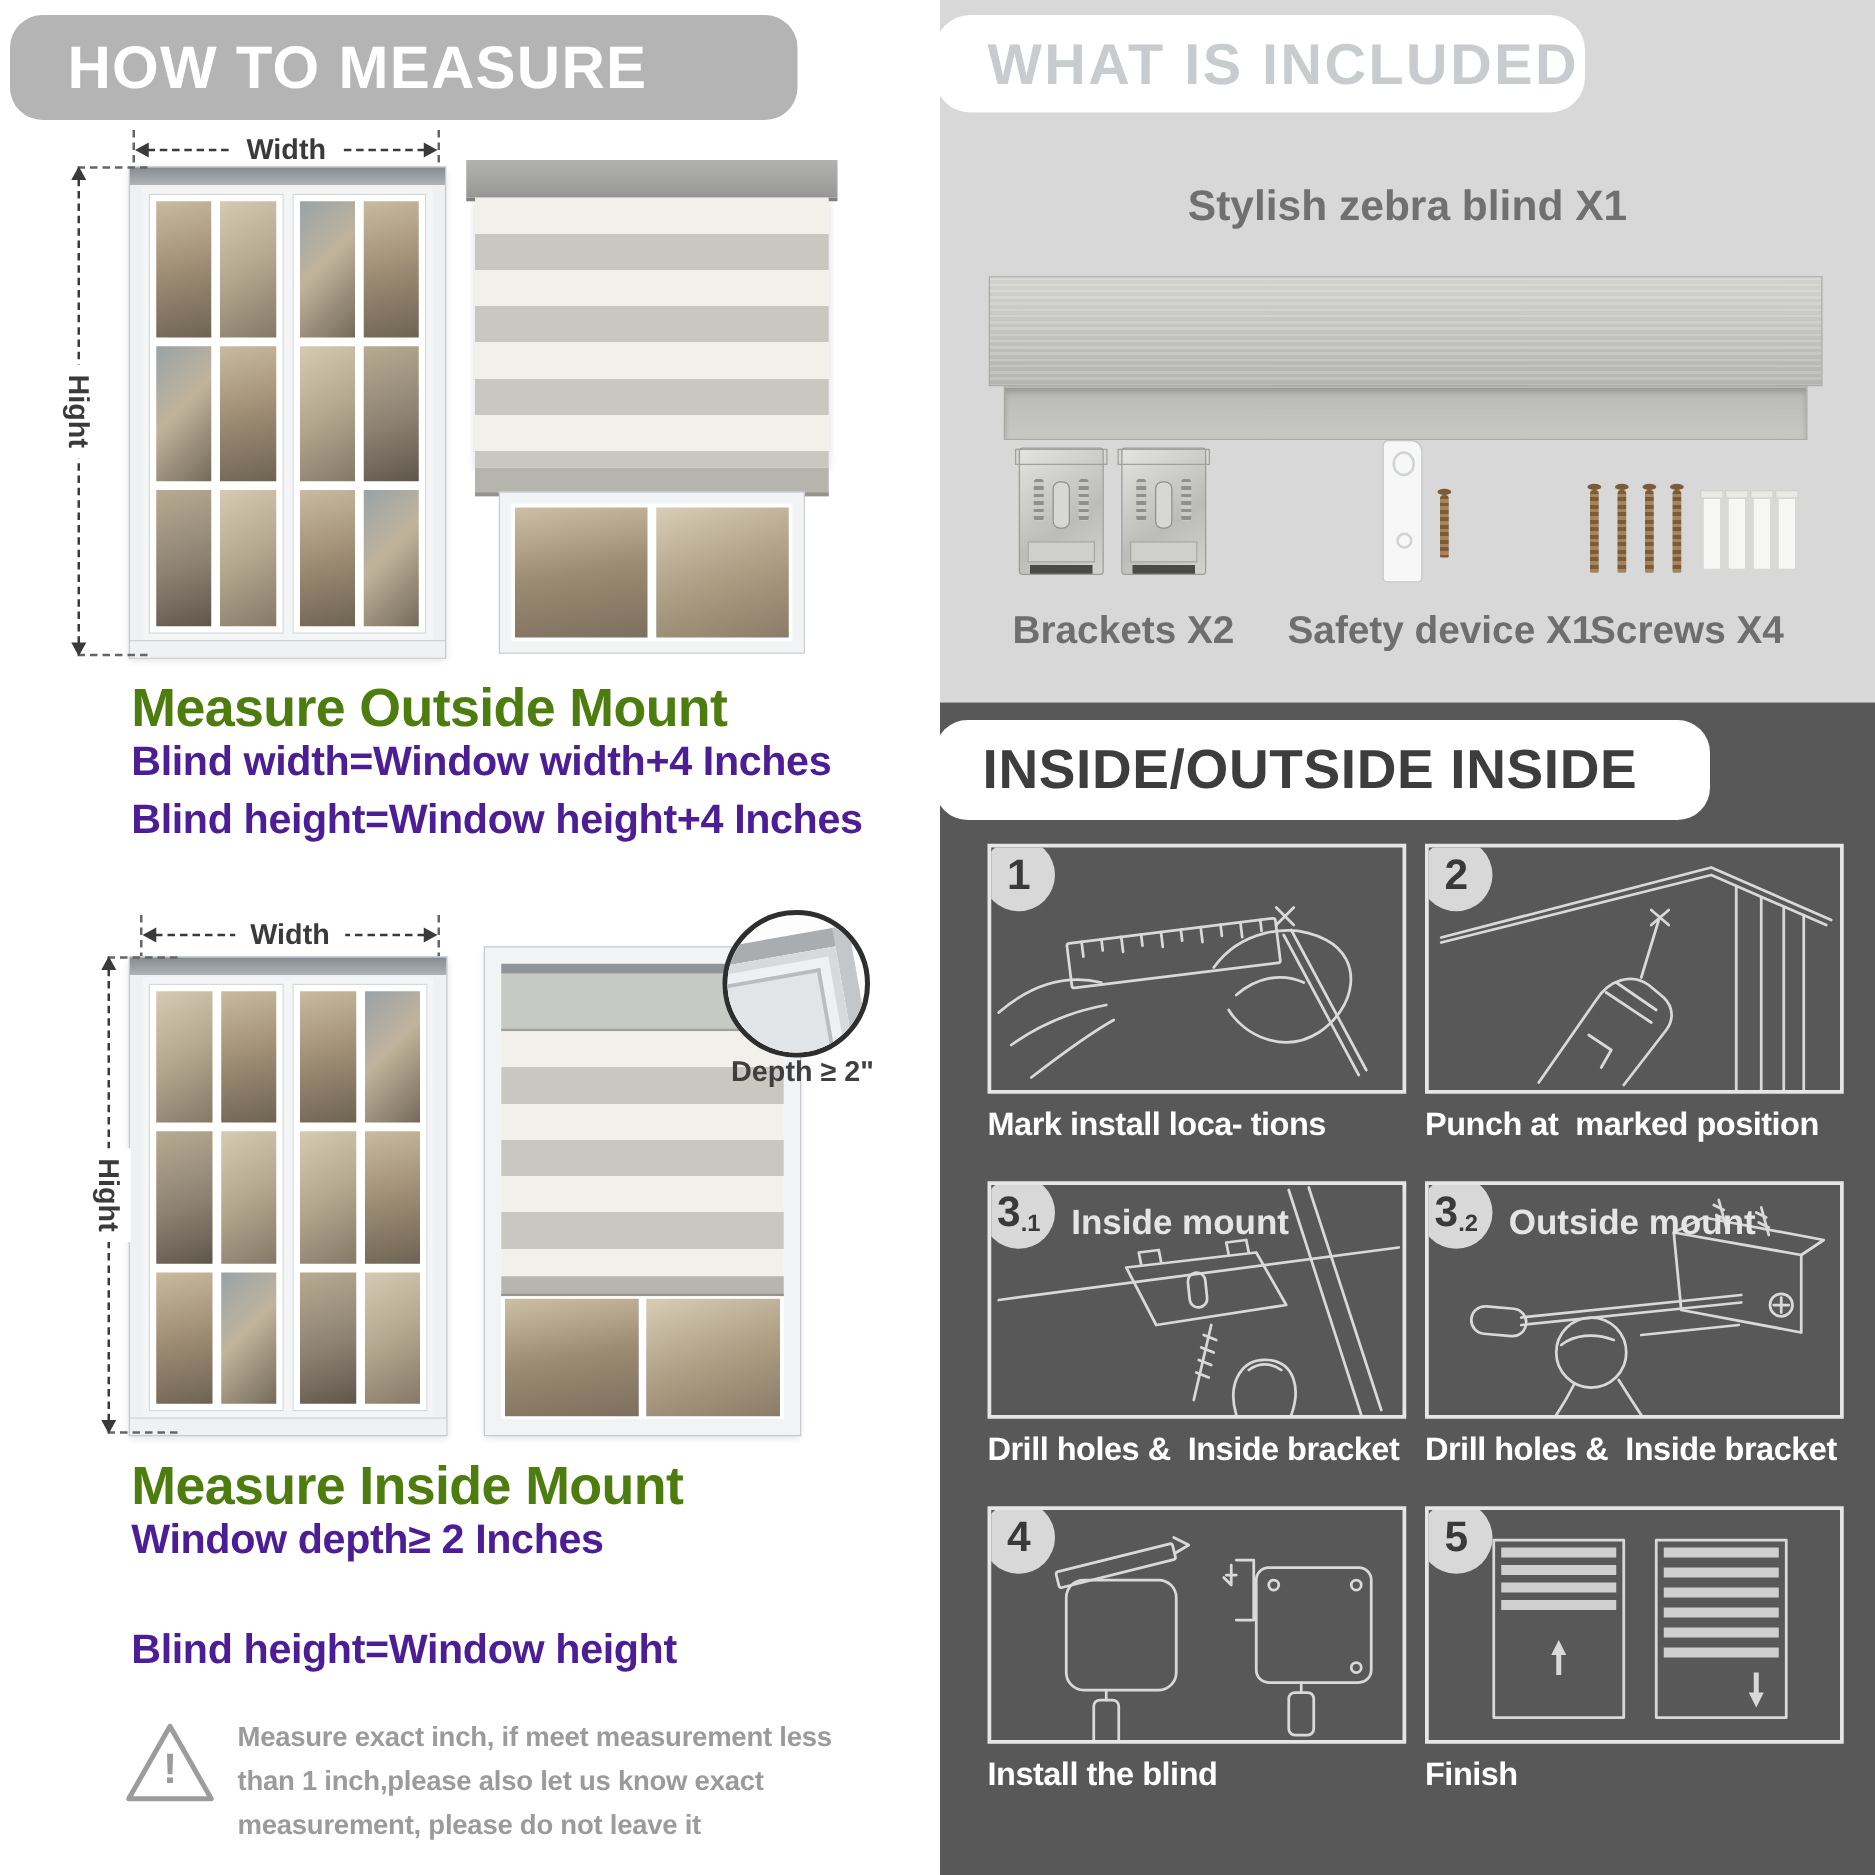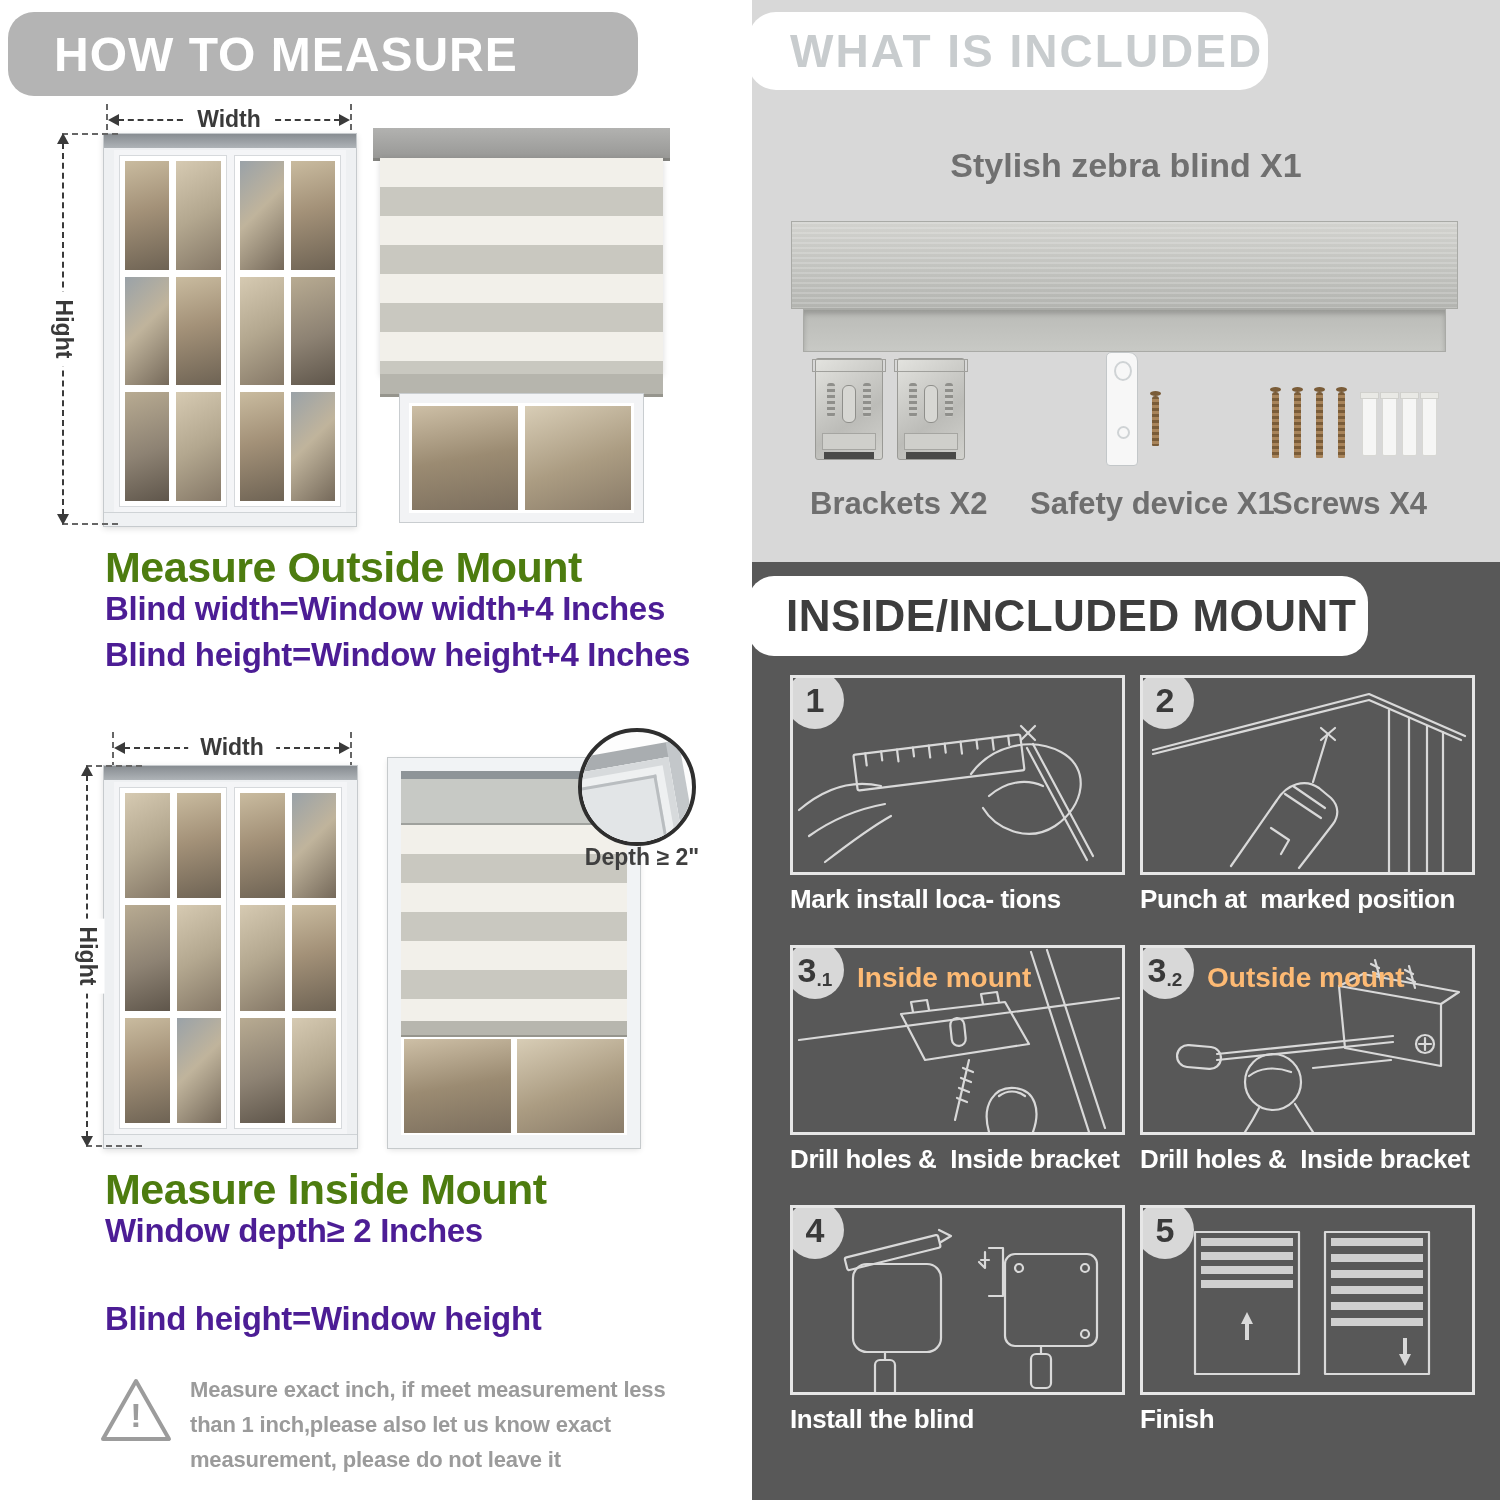--- a/index.html
+++ b/index.html
@@ -133,21 +133,21 @@
   .rp-dark{position:absolute;left:752px;top:562px;width:748px;height:938px;background:#585858;}
   .iom-box{position:absolute;left:748px;top:576px;width:620px;height:80px;background:#ffffff;border-radius:26px;
            display:flex;align-items:center;}
   .iom-box span{color:#3d3d3d;font-size:44px;font-weight:800;letter-spacing:0.5px;padding-left:38px;white-space:pre;}
 
   .step-panel{position:absolute;width:335px;border:3px solid #e6e6e6;box-sizing:border-box;overflow:hidden;background:#585858;}
   .badge{position:absolute;left:-7px;top:-7px;width:58px;height:58px;border-radius:50%;background:#d8d8d8;
          display:flex;align-items:center;justify-content:center;}
   .badge .bn{font-size:34px;font-weight:700;color:#3a3a3a;line-height:1;}
   .badge .bs{font-size:19px;font-weight:700;color:#3a3a3a;line-height:1;align-self:flex-end;margin-bottom:10px;}
-  .panel-title{position:absolute;left:64px;top:14px;color:#fdba74;font-size:28px;font-weight:700;white-space:pre;}
+  .panel-title{position:absolute;left:64px;top:14px;color:#e5e5e5;font-size:28px;font-weight:700;white-space:pre;}
   .step-caption{position:absolute;width:360px;color:#ffffff;font-size:26px;font-weight:700;
                 letter-spacing:-0.4px;white-space:pre;}
   .lineart{position:absolute;inset:0;}
   .lineart path,.lineart line,.lineart rect,.lineart circle,.lineart polyline{
       stroke:#d9d9d9;stroke-width:2.2;fill:none;stroke-linecap:round;stroke-linejoin:round;}
   .lineart .fillbar{fill:#cfcfcf;stroke:none;}
   .lineart .fillarrow{fill:#d9d9d9;stroke:none;}
 </style>
 </head>
 <body>
@@ -340,21 +340,21 @@
   <div class="anchor" style="left:1402px;top:396px;height:58px;"></div>
   <div class="anchor" style="left:1422px;top:396px;height:58px;"></div>
 
   <div class="item-label" style="left:810px;top:486px;width:162px;">Brackets X2</div>
   <div class="item-label" style="left:1030px;top:486px;width:200px;">Safety device X1</div>
   <div class="item-label" style="left:1272px;top:486px;width:146px;">Screws X4</div>
 
   <div class="rp-dark"></div>
 
   <div class="iom-box">
-    <span>INSIDE/INCLUDED MOUNT</span>
+    <span>INSIDE/OUTSIDE INSIDE</span>
   </div>
 
   <div class="step-panel" style="left:790px;top:675px;height:200px;">
     <svg class="lineart" width="329" height="194" viewBox="0 0 329 194">
       <g transform="rotate(-7 150 85)">
         <rect x="62" y="66" width="168" height="36" rx="2"></rect>
         <line x1="74" y1="66" x2="74" y2="78"></line>
           <line x1="90" y1="66" x2="90" y2="75"></line>
         <line x1="106" y1="66" x2="106" y2="78"></line>
           <line x1="122" y1="66" x2="122" y2="75"></line>

